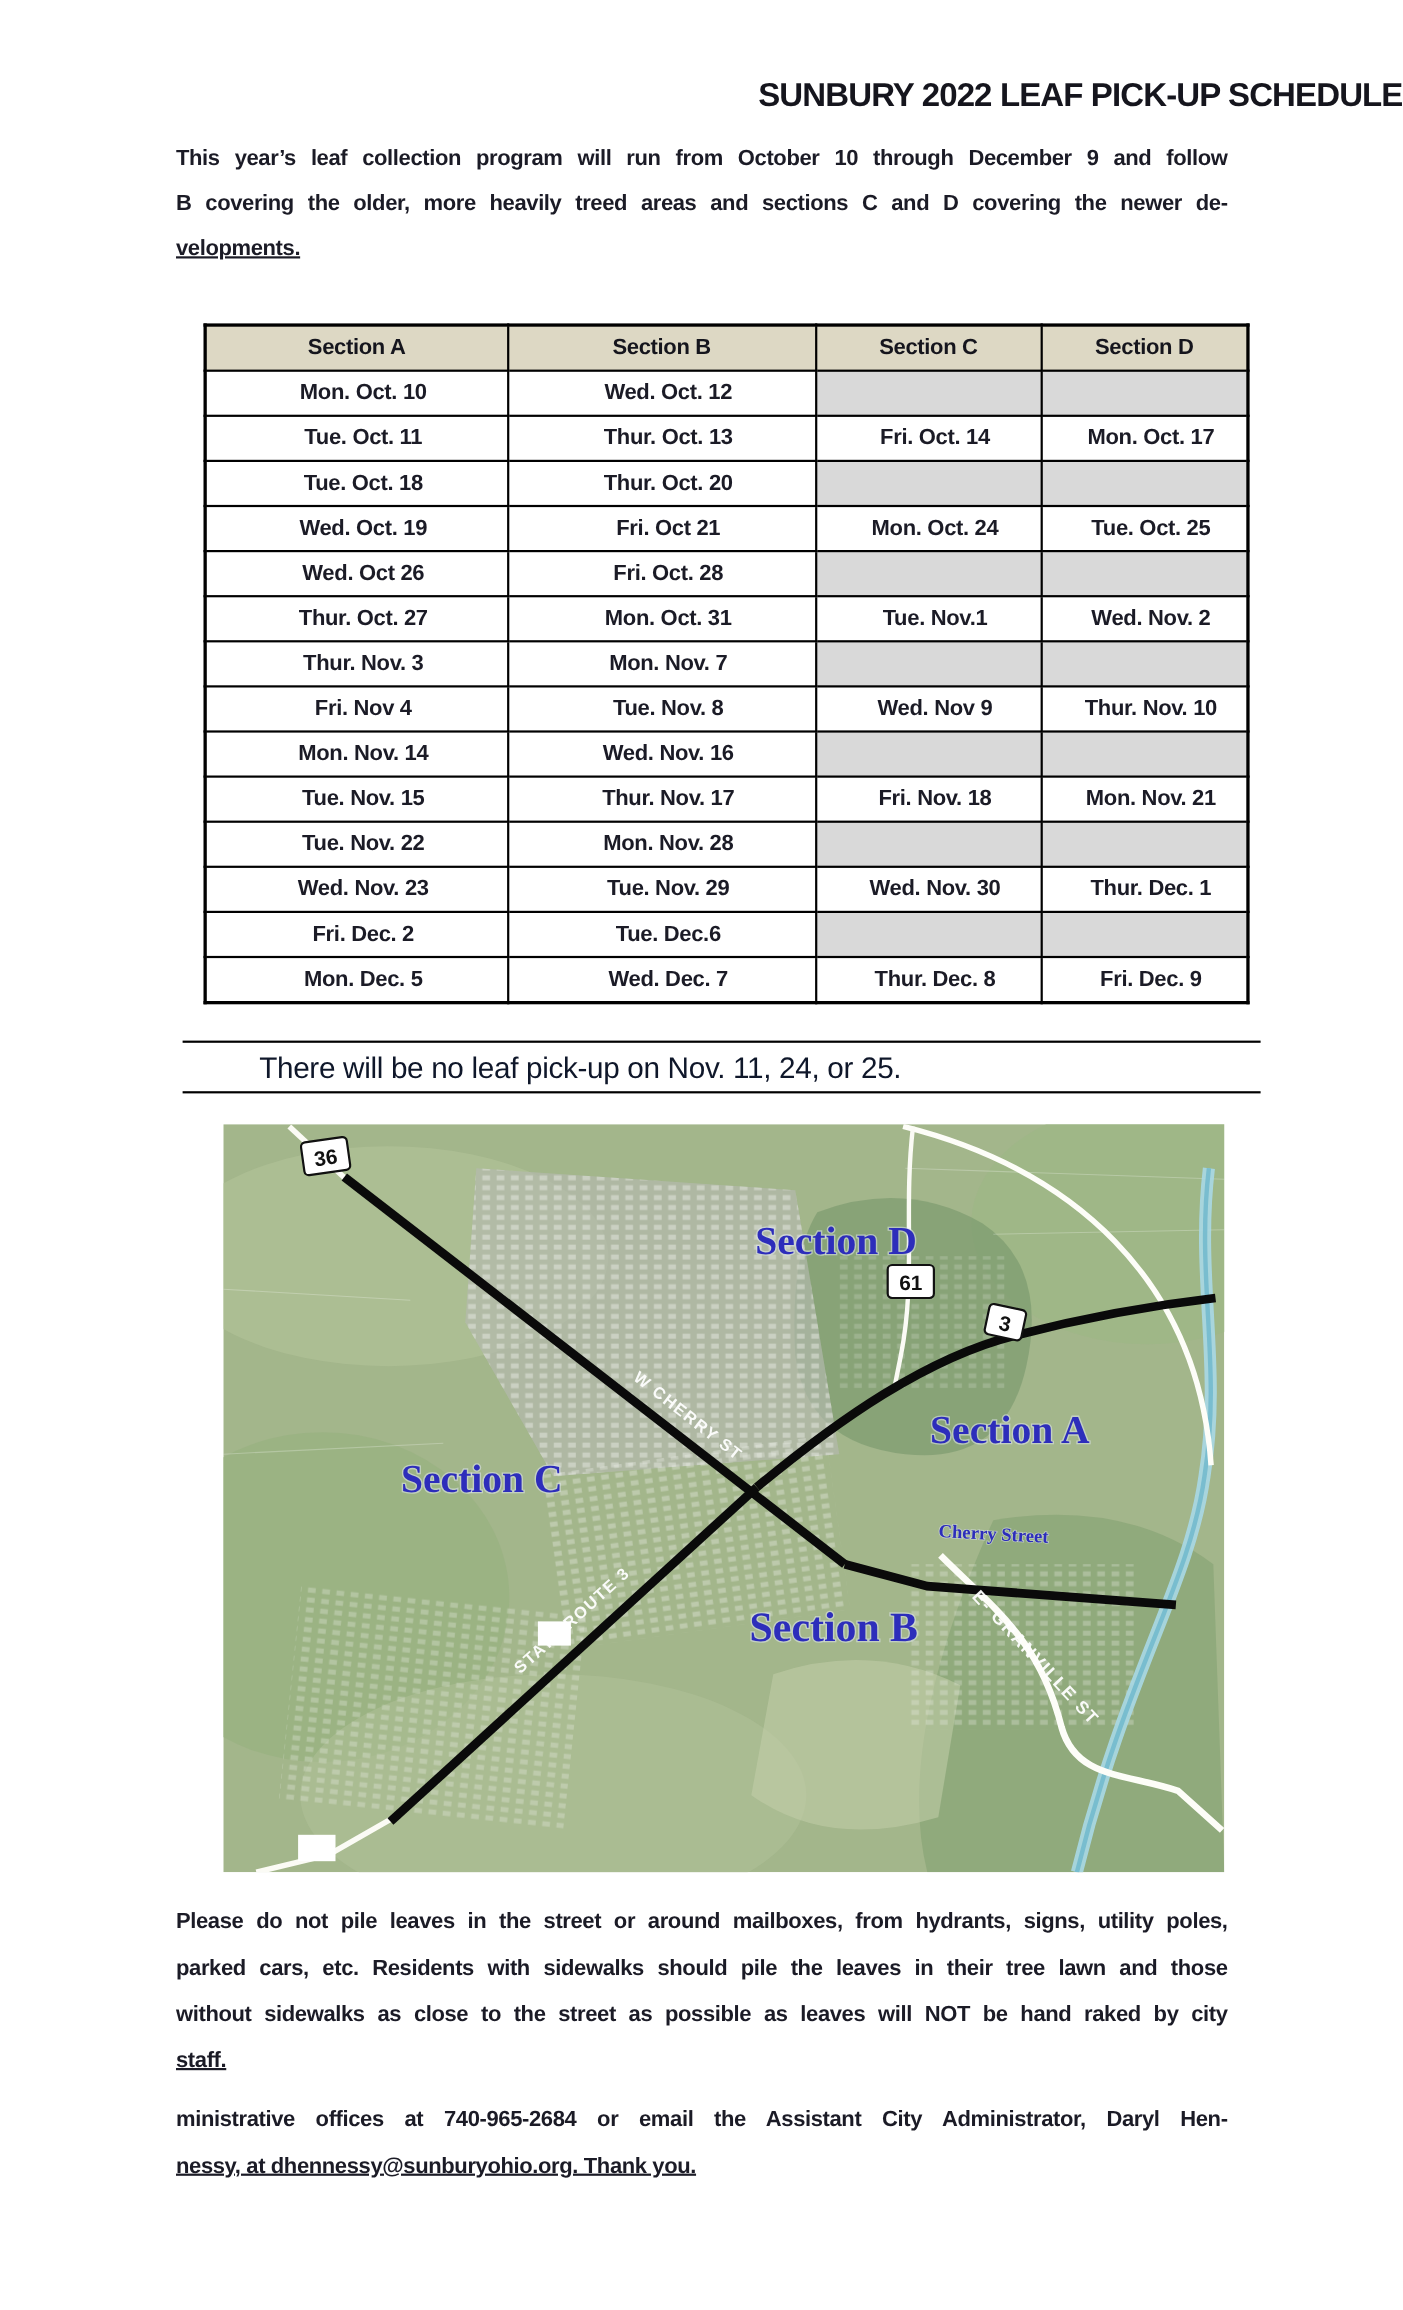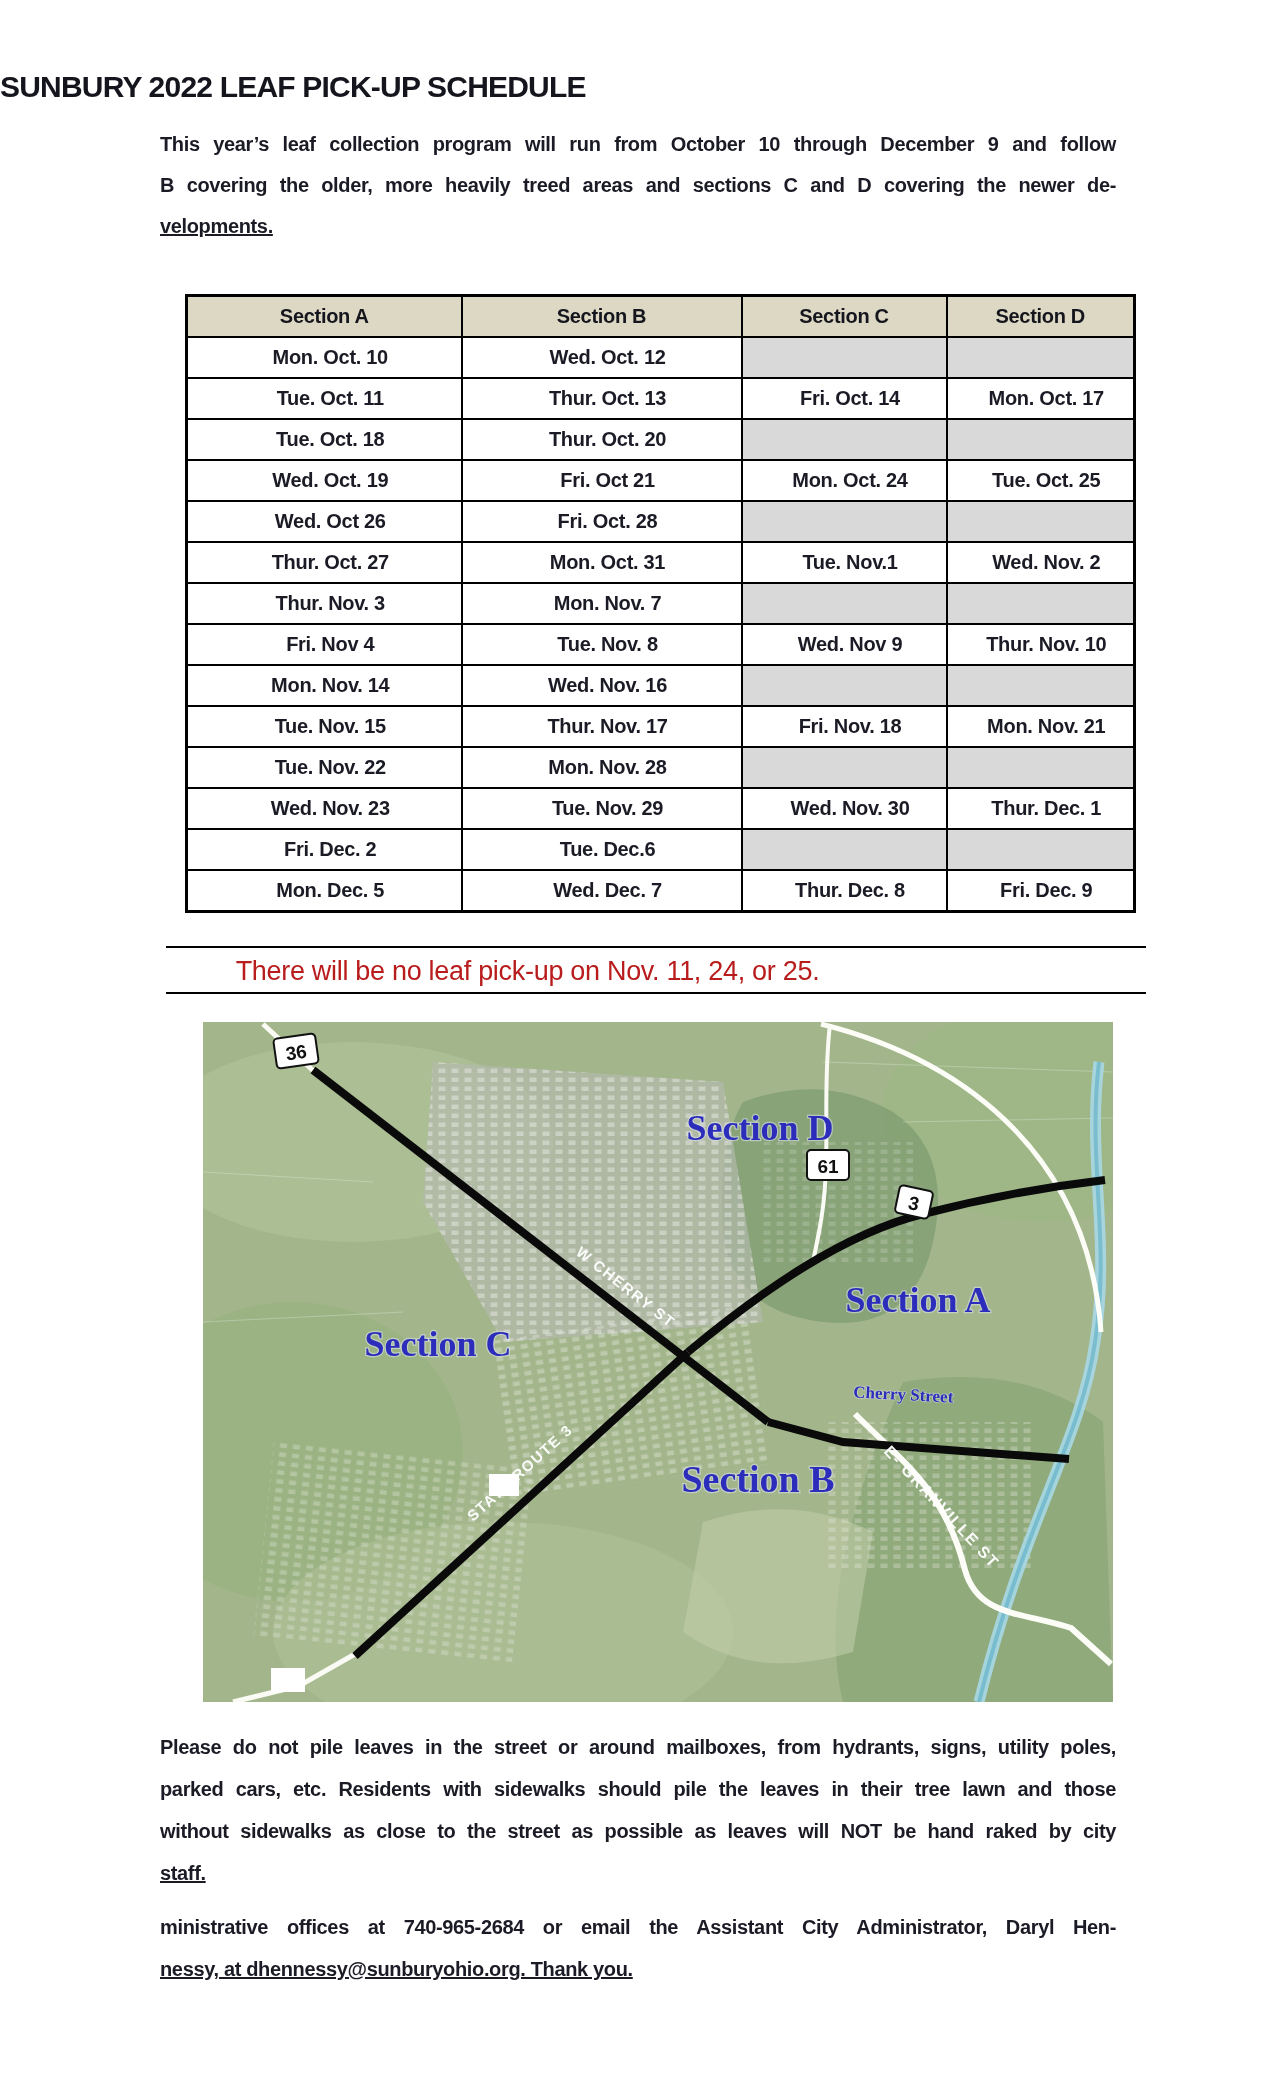--- a/index.html
+++ b/index.html
@@ -1,19 +1,19 @@
 <!DOCTYPE html>
 <html><head>
 <meta charset="utf-8">
 <style>
   html,body{margin:0;padding:0;background:#ffffff;}
   body{width:1275px;height:2100px;font-family:"Liberation Sans",sans-serif;color:#1b1b26;}
   .page{position:relative;width:1275px;height:2100px;overflow:hidden;background:#fff;}
 
-  .title{position:absolute;left:0;top:70px;width:1275px;text-align:left;
+  .title{position:absolute;left:0;top:70px;width:1275px;text-align:right;
          font-size:30px;font-weight:700;letter-spacing:-0.8px;color:#15151d;}
 
   .para{position:absolute;left:160px;width:956px;font-size:20px;font-weight:700;
         line-height:41px;letter-spacing:-0.35px;color:#1b1b26;}
   .jline{text-align:justify;text-align-last:justify;}
   .jlast{text-align:left;text-decoration:underline;}
   #intro{top:124px;}
   #closing{top:1726px;line-height:42px;}
   #contact{top:1906px;line-height:42px;}
 
@@ -22,21 +22,21 @@
   .schedule th,.schedule td{border:2px solid #000;height:39px;text-align:center;
         vertical-align:middle;font-size:20px;font-weight:700;padding:0;letter-spacing:-0.3px;}
   .schedule th{background:#DDD8C4;color:#15151d;}
   .schedule td{background:#ffffff;padding-left:12px;}
   .schedule td.empty{background:#D9D9D9;}
 
   .rule{position:absolute;left:166px;width:980px;height:2px;background:#000;}
   #rule-top{top:946px;}
   #rule-bottom{top:992px;}
   .notice{position:absolute;left:0;top:956px;width:1055px;text-align:center;
-        font-size:27px;font-weight:400;letter-spacing:-0.3px;color:#b91c1c;}
+        font-size:27px;font-weight:400;letter-spacing:-0.3px;color:#0f172a;}
 
   .map-wrap{position:absolute;left:203px;top:1022px;width:910px;height:680px;}
   .map-wrap svg{display:block;}
 </style>
 </head>
 <body>
 
 <div class="page">
 
   <div class="title">SUNBURY 2022 LEAF PICK-UP SCHEDULE</div>

